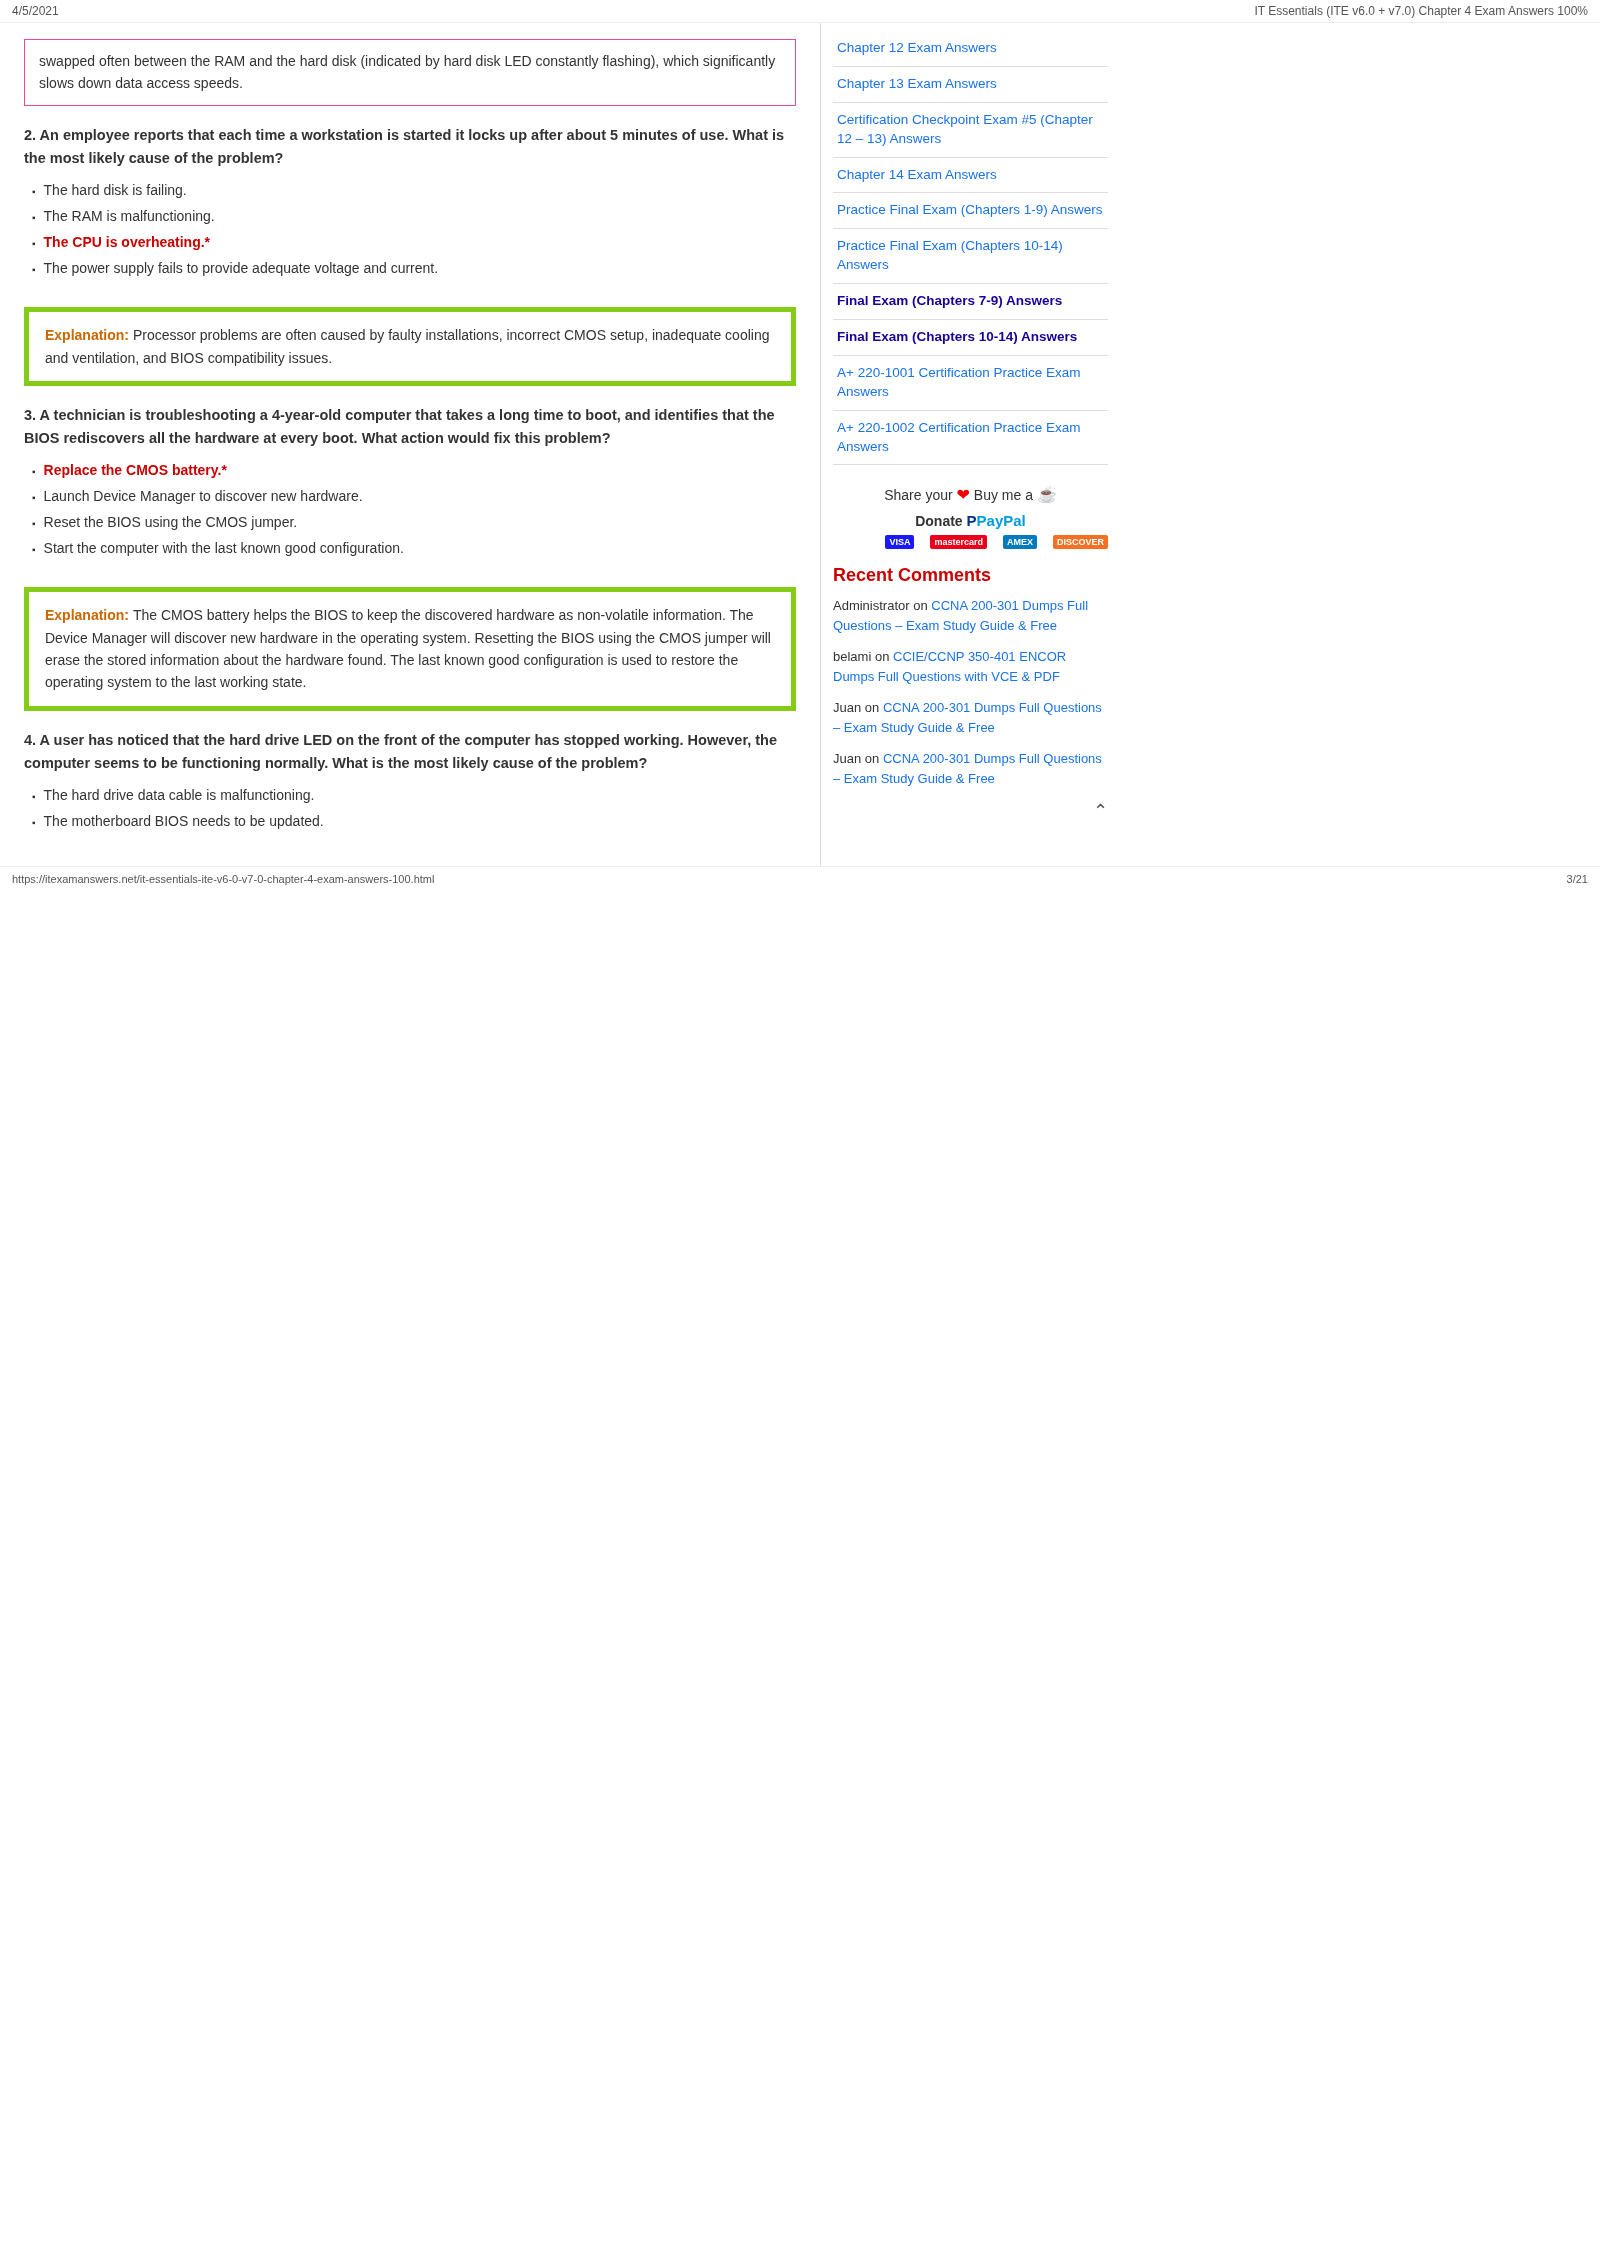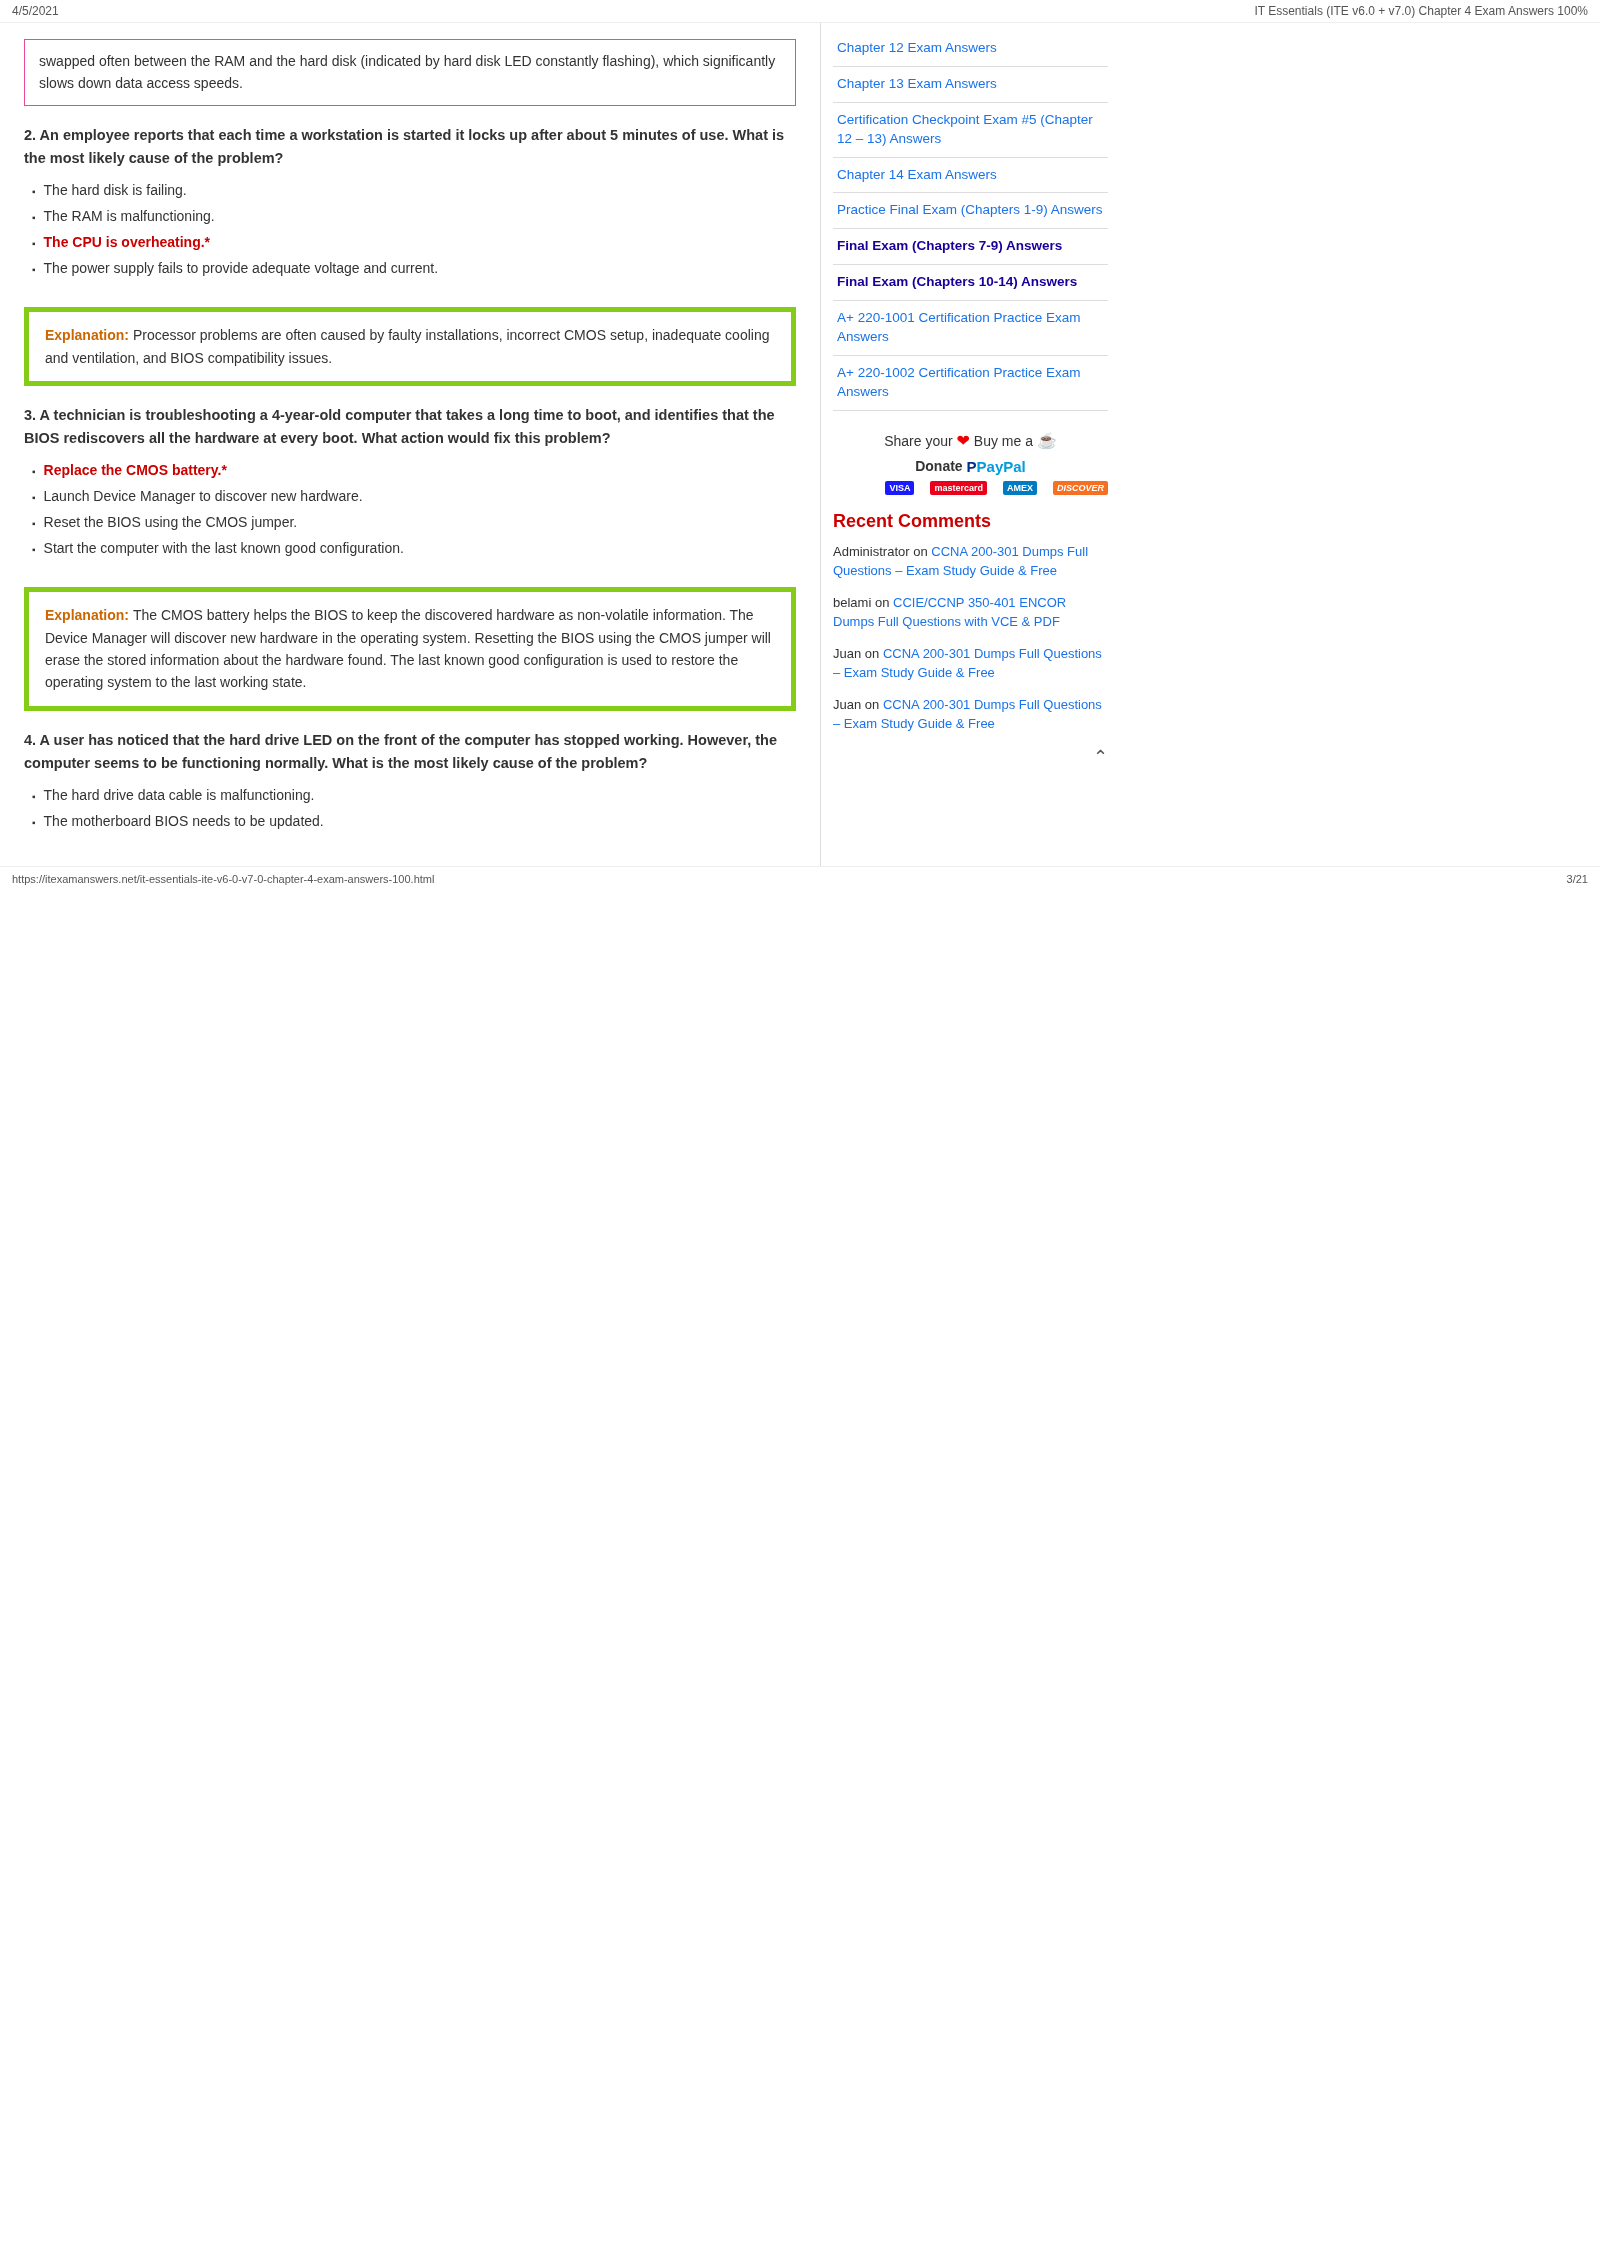--- a/index.html
+++ b/index.html
@@ -122,21 +122,21 @@
     .card-badge {
       background: #1a1aff;
       color: #fff;
       font-size: 9px;
       font-weight: bold;
       padding: 2px 5px;
       border-radius: 3px;
     }
     .card-badge.mc { background: #eb001b; }
     .card-badge.amex { background: #007bc1; }
-    .card-badge.discover { background: #f76f20; font-style: italic; }
+    .card-badge.discover { background: #f76f20; }
     .recent-comments {
       margin-top: 16px;
     }
     .recent-comments h3 {
       font-size: 18px;
       color: #cc0000;
       margin-bottom: 10px;
     }
     .comment-item {
       font-size: 13px;
@@ -256,20 +256,21 @@
 
   </div>
 
   <div class="sidebar">
 
     <a class="sidebar-link" href="#">Chapter 12 Exam Answers</a>
     <a class="sidebar-link" href="#">Chapter 13 Exam Answers</a>
     <a class="sidebar-link" href="#">Certification Checkpoint Exam #5 (Chapter 12 – 13) Answers</a>
     <a class="sidebar-link" href="#">Chapter 14 Exam Answers</a>
     <a class="sidebar-link" href="#">Practice Final Exam (Chapters 1-9) Answers</a>
+    <a class="sidebar-link" href="#">Practice Final Exam (Chapters 10-14) Answers</a>
     <a class="sidebar-link bold-link" href="#">Final Exam (Chapters 7-9) Answers</a>
     <a class="sidebar-link bold-link" href="#">Final Exam (Chapters 10-14) Answers</a>
     <a class="sidebar-link" href="#">A+ 220-1001 Certification Practice Exam Answers</a>
     <a class="sidebar-link" href="#">A+ 220-1002 Certification Practice Exam Answers</a>
 
     <div class="donate-section">
       <div class="share-line">
         <span>Share your</span>
         <span style="color:#e00; font-size:16px;">❤</span>
         <span>Buy me a</span>

